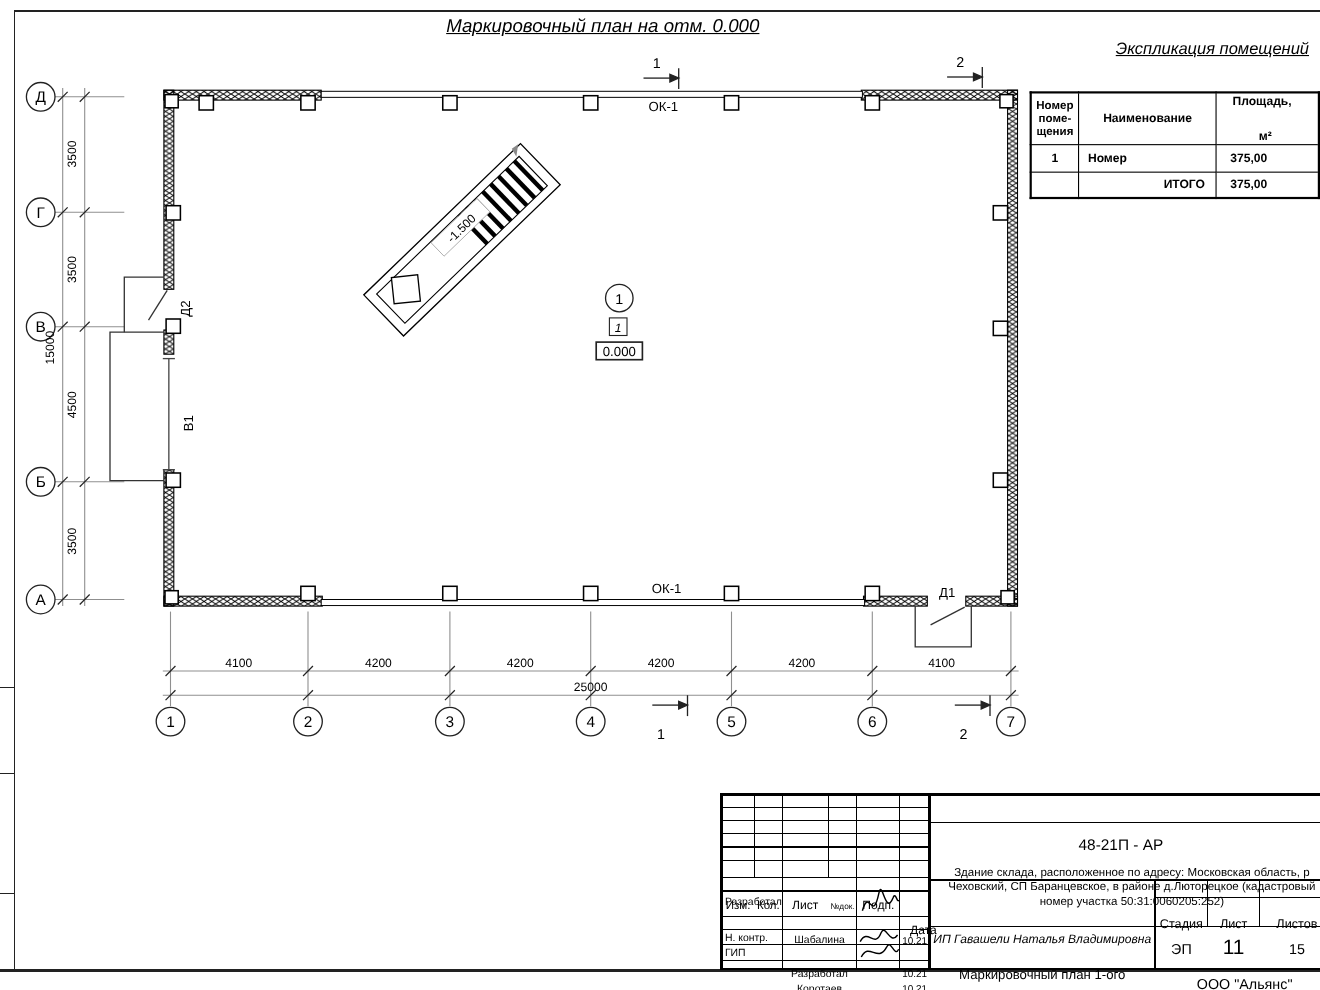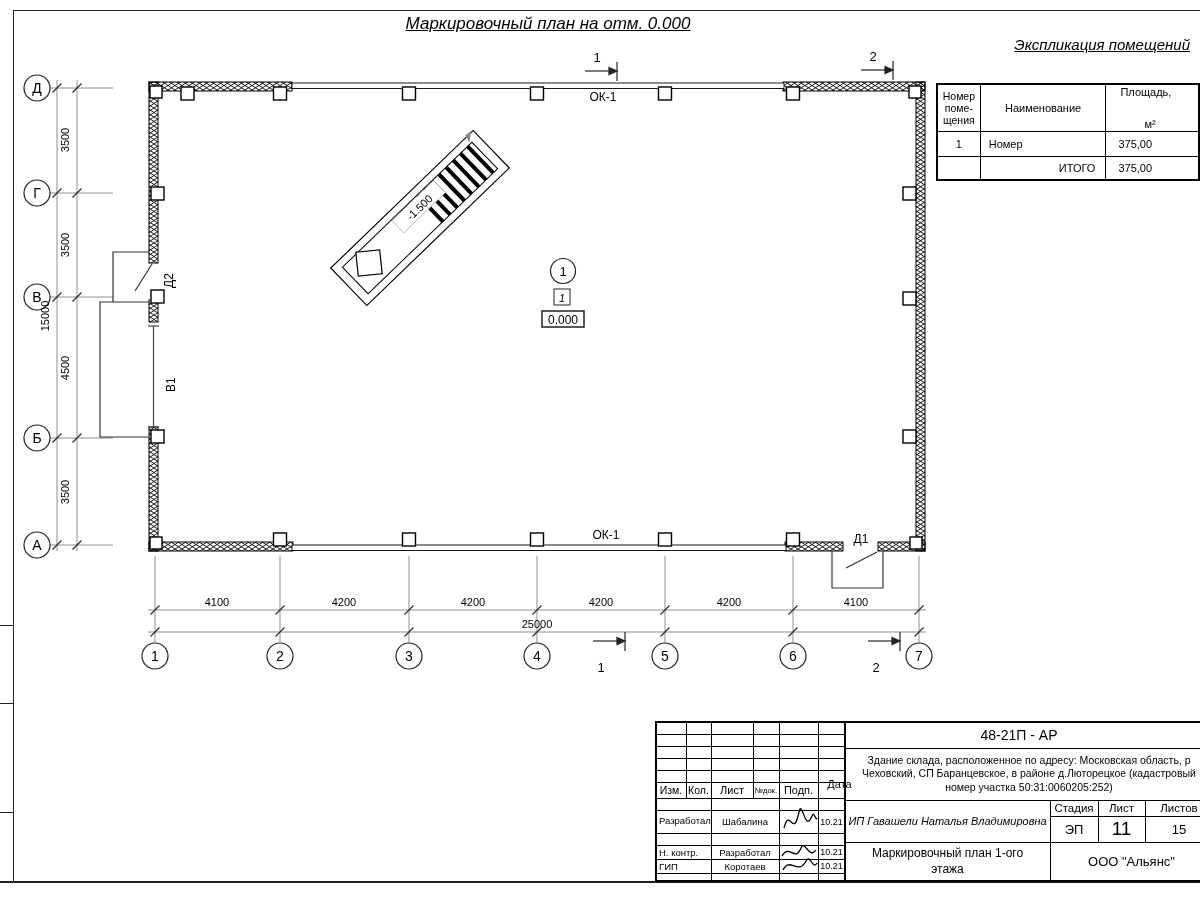--- a/index.html
+++ b/index.html
@@ -5,25 +5,25 @@
   html,body{margin:0;padding:0;}
   body{width:1200px;height:900px;position:relative;overflow:hidden;background:#fff;
        font-family:"Liberation Sans", sans-serif;color:#000;}
   .abs{position:absolute;}
   svg text{font-family:"Liberation Sans", sans-serif;fill:#000;}
   .sheet-title{left:348px;top:14px;width:400px;text-align:center;font-size:17px;font-style:italic;
                text-decoration:underline;}
   .expl-title{left:950px;top:36px;width:240px;text-align:right;font-size:15px;font-style:italic;
               text-decoration:underline;}
   table.expl{position:absolute;left:936px;top:83px;border-collapse:collapse;table-layout:fixed;}
-  table.expl td{border:1.5px solid #000;font-size:11px;vertical-align:middle;padding:0;}
+  table.expl td{border:1.5px solid #000;font-size:11px;vertical-align:middle;padding:0;font-weight:bold;}
   table.expl{border:2.5px solid #000;}
   td.c{text-align:center;}
   .pre{white-space:pre-line;}
-  .tb-cell{display:flex;align-items:center;justify-content:center;}
+  .tb-cell{display:flex;align-items:center;justify-content:center;margin-top:33px;}
   .nowrap{white-space:nowrap;}
 </style>
 </head>
 <body>
 
 <svg class="abs" style="left:0;top:0" width="1200" height="900" viewBox="0 0 1200 900">
   <defs>
     <pattern id="wh" width="7" height="9" patternUnits="userSpaceOnUse">
       <path d="M0,0 L7,4.5 L0,9 M7,0 L0,4.5 L7,9" stroke="#000" stroke-width="0.9" fill="none"></path>
     </pattern>
@@ -310,21 +310,21 @@
     <td style="padding-left:12px">375,00</td>
   </tr>
 </tbody>
   </table>
 
 <div class="abs tb-cell" style="left:656px;top:782px;width:30px;height:16px;font-size:10.5px">Изм.</div>
 <div class="abs tb-cell" style="left:686px;top:782px;width:25px;height:16px;font-size:10.5px">Кол.</div>
 <div class="abs tb-cell" style="left:711px;top:782px;width:42px;height:16px;font-size:11px">Лист</div>
 <div class="abs tb-cell" style="left:753px;top:782px;width:26px;height:16px;font-size:7.5px">№док.</div>
 <div class="abs tb-cell" style="left:779px;top:782px;width:39px;height:16px;font-size:11px">Подп.</div>
-<div class="abs tb-cell" style="left:818px;top:776px;width:43px;height:16px;font-size:11px">Дата</div>
+<div class="abs tb-cell" style="left:818px;top:805px;width:43px;height:16px;font-size:11px">Дата</div>
 
 <div class="abs" style="left:659px;top:815px;font-size:9.5px">Разработал</div>
 <div class="abs tb-cell" style="left:711px;top:810px;width:68px;height:23px;font-size:9.5px">Шабалина</div>
 <div class="abs tb-cell" style="left:818px;top:810px;width:27px;height:23px;font-size:9px">10.21</div>
 
 <div class="abs" style="left:659px;top:847px;font-size:9.5px">Н. контр.</div>
 <div class="abs tb-cell" style="left:711px;top:845px;width:68px;height:14px;font-size:9.5px">Разработал</div>
 <div class="abs tb-cell" style="left:818px;top:845px;width:27px;height:14px;font-size:9px">10.21</div>
 
 <div class="abs" style="left:659px;top:861px;font-size:9.5px">ГИП</div>

